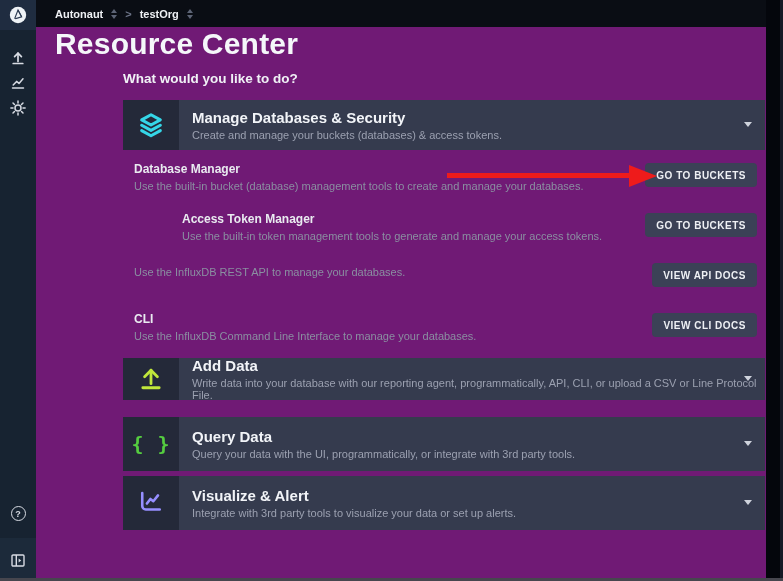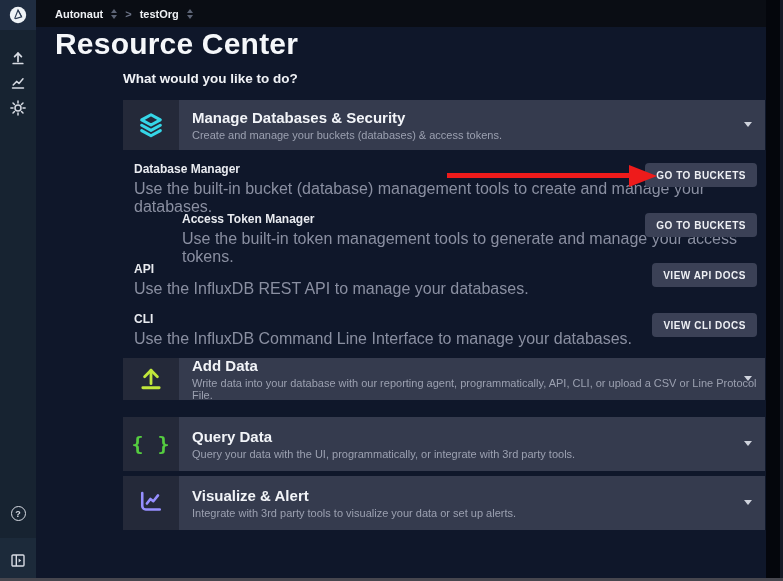--- a/index.html
+++ b/index.html
@@ -12,21 +12,21 @@
   .logo-cell { width:36px; height:30px; background:#1f2c40; display:flex; align-items:center; justify-content:center; cursor:pointer; }
   .nav-group { margin-top:15px; display:flex; flex-direction:column; }
   .nav-btn { width:36px; height:25px; display:flex; align-items:center; justify-content:center; cursor:pointer; }
   .nav-btn svg { display:block; }
   .spacer { flex:1; }
   .help-wrap { height:25px; display:flex; align-items:center; justify-content:center; margin-bottom:12px; }
   .help-circle { width:15px; height:15px; border:1.5px solid #d7dbe3; border-radius:50%; color:#d7dbe3; font-size:9px; font-weight:bold; display:flex; align-items:center; justify-content:center; cursor:pointer; }
   .bottom-cell { width:36px; height:43px; background:#1c2a3a; display:flex; align-items:center; justify-content:center; cursor:pointer; }
 
   
-  .content { position:absolute; left:36px; top:0; width:730px; height:581px; background:#0f172a; }
+  .content { position:absolute; left:36px; top:0; width:730px; height:581px; background:#701a75; }
   .topbar { position:absolute; left:0; top:0; right:0; height:27px; display:flex; align-items:center; padding-left:19px; gap:8px; background:#0a0d14; }
   .crumb { color:#eef0f4; font-size:11px; font-weight:bold; cursor:pointer; }
   .sorter { display:flex; flex-direction:column; gap:2px; cursor:pointer; }
   .sorter .up { width:0; height:0; border-left:3.5px solid transparent; border-right:3.5px solid transparent; border-bottom:4px solid #5d6476; }
   .sorter .dn { width:0; height:0; border-left:3.5px solid transparent; border-right:3.5px solid transparent; border-top:4px solid #5d6476; }
   .crumb-sep { color:#6d7488; font-size:11px; font-weight:bold; }
 
   .page-title { position:absolute; left:19px; top:28px; font-size:30px; line-height:32px; font-weight:bold; color:#f5f7fa; letter-spacing:.2px; }
   .page-subtitle { position:absolute; left:87px; top:71px; font-size:13.5px; font-weight:bold; color:#f0f2f6; }
 
@@ -35,21 +35,21 @@
   .panel-header { position:absolute; left:0; width:642px; display:flex; background:#353b4e; cursor:pointer; }
   .icon-cell { width:56px; flex:0 0 56px; background:#242939; display:flex; align-items:center; justify-content:center; }
   .hdr-body { flex:1; display:flex; flex-direction:column; justify-content:center; padding-left:13px; }
   .hdr-title { font-size:15px; font-weight:bold; color:#f2f4f8; }
   .hdr-desc { font-size:11px; color:#9ba0b0; margin-top:3px; }
   .caret { position:absolute; right:13px; top:50%; margin-top:-3px; width:0; height:0; border-left:4.5px solid transparent; border-right:4.5px solid transparent; border-top:5px solid #cfd3dc; }
 
   .rows { position:absolute; left:0; top:50px; width:642px; height:206px; }
   .row { position:absolute; left:11px; right:0; height:50px; padding-top:12px; }
   .row-title { font-size:12px; font-weight:bold; color:#e9ebf0; }
-  .row-desc { font-size:16px; color:#8a8fa1; margin-top:4px; }
+  .row-desc { font-size:11px; color:#8a8fa1; margin-top:4px; }
   .row-btn { position:absolute; right:8px; top:13px; height:24px; padding:0 11px; background:#3b4156; border:none; border-radius:4px; color:#eef0f4; font-family:"Liberation Sans",sans-serif; font-size:10px; font-weight:bold; letter-spacing:.5px; cursor:pointer; }
 
   .braces-glyph { font-family:"DejaVu Sans Mono",monospace; font-size:20px; font-weight:bold; letter-spacing:1px; }
 
   
   .arrow-shaft { position:absolute; left:324px; top:23px; width:182px; height:5px; background:#ee1b1b; }
   .arrow-head { position:absolute; left:506px; top:15px; width:0; height:0; border-top:11px solid transparent; border-bottom:11px solid transparent; border-left:28px solid #ee1b1b; }
 
   
   .right-gutter { position:absolute; right:0; top:0; width:17px; height:581px; background:#04060c; }
@@ -154,21 +154,20 @@
           <button class="row-btn">GO TO BUCKETS</button>
         </div>
 
         <div class="row" style="top:50px;margin-left:48px;">
           <div class="row-title">Access Token Manager</div>
           <div class="row-desc">Use the built-in token management tools to generate and manage your access tokens.</div>
           <button class="row-btn">GO TO BUCKETS</button>
         </div>
 
         <div class="row" style="top:100px;">
-          <div class="row-title">API</div>
           <div class="row-desc">Use the InfluxDB REST API to manage your databases.</div>
           <button class="row-btn">VIEW API DOCS</button>
         </div>
 
         <div class="row" style="top:150px;">
           <div class="row-title">CLI</div>
           <div class="row-desc">Use the InfluxDB Command Line Interface to manage your databases.</div>
           <button class="row-btn">VIEW CLI DOCS</button>
         </div>
 

